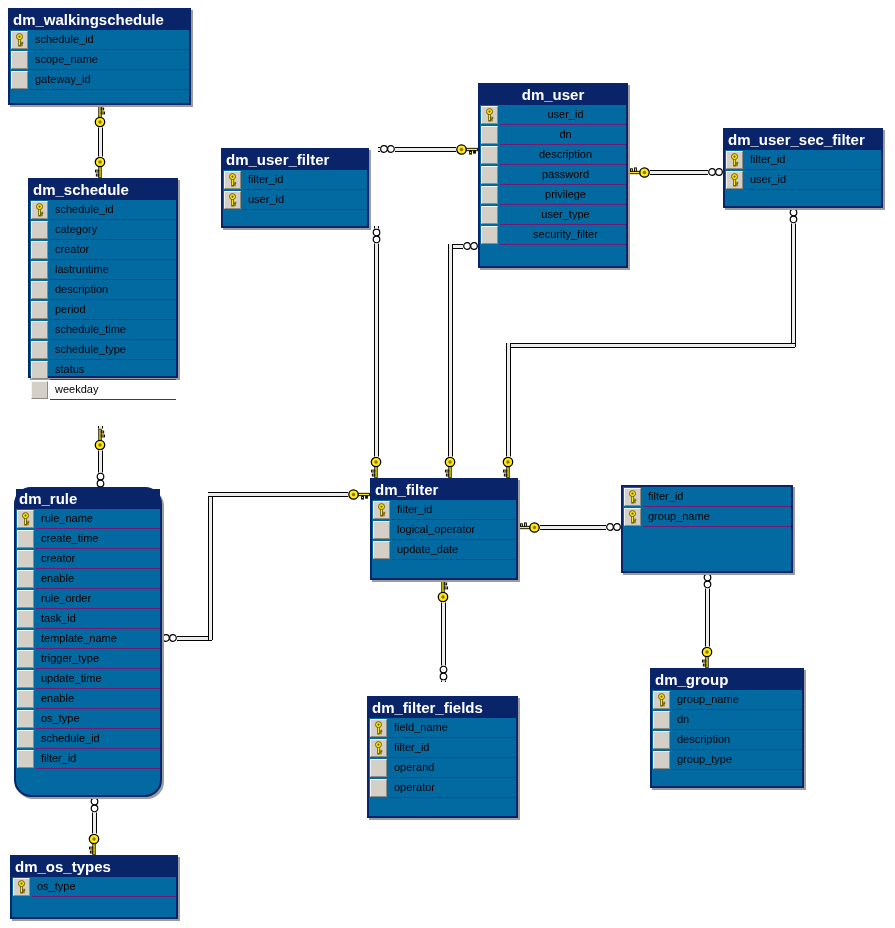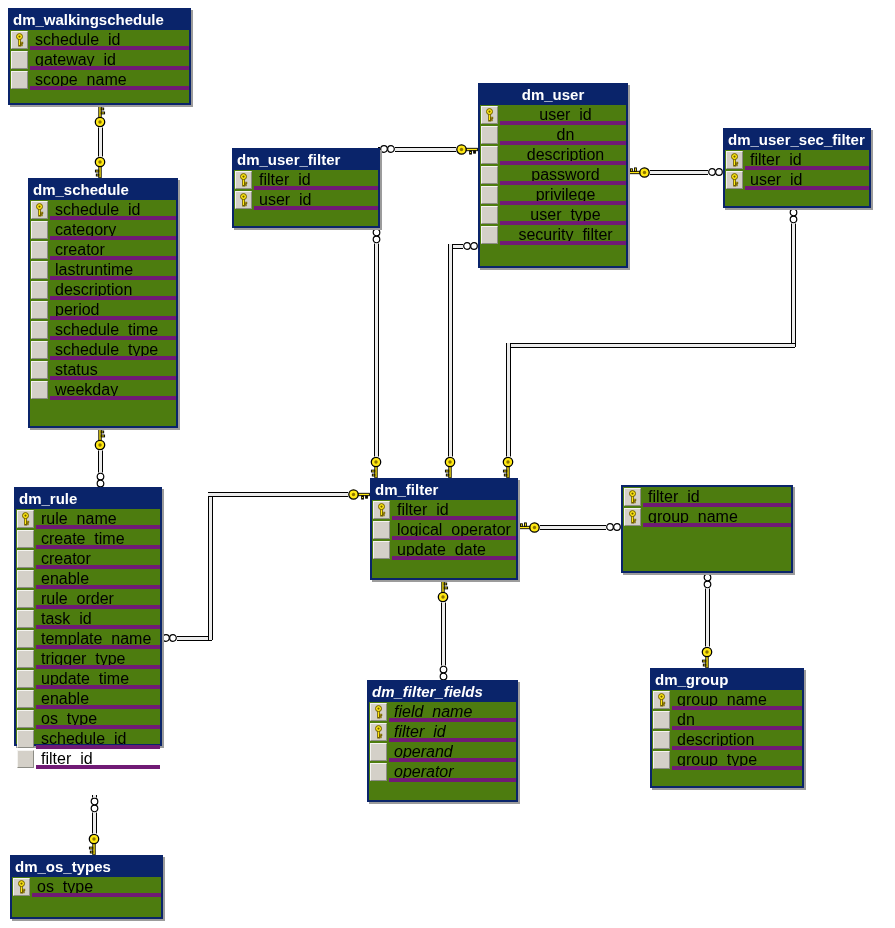--- a/index.html
+++ b/index.html
@@ -5,38 +5,38 @@
   html,body{margin:0;padding:0;background:#fff;}
   #diagram-canvas{
     position:relative;width:895px;height:928px;background:#fff;overflow:hidden;
     font-family:"Liberation Sans","DejaVu Sans",sans-serif;
   }
   .seg{position:absolute;z-index:1;}
   .seg.h{height:5px;background:linear-gradient(to bottom,#000 0,#000 1.4px,#ececec 1.4px,#ececec 3.6px,#000 3.6px,#000 5px);}
   .seg.v{width:5px;background:linear-gradient(to right,#000 0,#000 1.4px,#ececec 1.4px,#ececec 3.6px,#000 3.6px,#000 5px);}
   .glyph{position:absolute;z-index:2;background:#fff;line-height:0;}
   .dtable{
-    position:absolute;z-index:3;background:#4d7c0f;box-sizing:border-box;
+    position:absolute;z-index:3;background:#0369a1;box-sizing:border-box;
     border:2px solid var(--table-border,#0a246a);
     box-shadow:2px 2px 0 #9c9c9c;
   }
   .thead{
     height:20px;background:var(--table-header,#0a246a);color:#fff;font-weight:bold;
     font-size:15px;line-height:20px;padding:0 3px;white-space:nowrap;overflow:hidden;
   }
   .trow{height:20px;display:flex;align-items:stretch;}
   .rowbtn{
     width:17px;height:18px;margin:1px 0 0 1px;box-sizing:border-box;flex:0 0 17px;
     background:var(--row-gray,#d4d0c8);
     border:1px solid #8c8c85;border-top-color:#f4f3f0;border-left-color:#f4f3f0;
     display:flex;align-items:center;justify-content:center;
   }
   .fname{
-    flex:1;margin-left:2px;border-bottom:4px solid #701a75;
-    font-size:16px;line-height:19px;padding-left:5px;color:#000;
+    flex:1;margin-left:2px;border-bottom:1px solid #701a75;
+    font-size:11px;line-height:19px;padding-left:5px;color:#000;
     white-space:nowrap;overflow:hidden;
   }
 </style>
 </head>
 <body>
 
 <div id="diagram-canvas" style="--table-header: #0a246a; --table-border: #0a246a; --row-gray: #d4d0c8;">
     <div class="seg v" style="top: 103px; height: 77px; left: 97.5px;"></div>
     <div class="glyph" style="width: 22px; height: 13px; left: 89px; top: 109.5px; transform: rotate(-90deg);"><svg width="22" height="13" viewBox="0 0 22 13">
         <rect x="9.8" y="5.3" width="11.6" height="2.4" fill="#ffe813" stroke="#000" stroke-width="0.9"></rect>
@@ -198,28 +198,28 @@
             <rect x="5.4" y="9.2" width="2.4" height="1.4" fill="#ffe813" stroke="#6d5c00" stroke-width="0.8"></rect>
             <rect x="5.4" y="11.4" width="1.8" height="1.4" fill="#ffe813" stroke="#6d5c00" stroke-width="0.8"></rect>
             <circle cx="4.5" cy="3.6" r="3" fill="#ffe813" stroke="#6d5c00" stroke-width="1"></circle>
             <circle cx="4.5" cy="3.6" r="1.1" fill="#6d5c00"></circle>
           </svg>
         </div>
         <div class="fname">schedule_id</div>
       </div>
       <div class="trow">
         <div class="rowbtn"></div>
+        <div class="fname">scope_name</div>
+      </div>
+      <div class="trow">
+        <div class="rowbtn"></div>
         <div class="fname">gateway_id</div>
       </div>
-      <div class="trow">
-        <div class="rowbtn"></div>
-        <div class="fname">scope_name</div>
-      </div>
-    </div>
-    <div class="dtable" style="left: 28px; top: 178px; width: 150px; height: 250px;">
+    </div>
+    <div class="dtable" style="left: 28px; top: 178px; width: 150px; height: 200px;">
       <div class="thead">dm_schedule</div>
       <div class="trow">
         <div class="rowbtn">
           <svg width="9" height="14" viewBox="0 0 9 14">
             <rect x="3.6" y="5.5" width="1.8" height="7.6" fill="#ffe813" stroke="#6d5c00" stroke-width="0.8"></rect>
             <rect x="5.4" y="9.2" width="2.4" height="1.4" fill="#ffe813" stroke="#6d5c00" stroke-width="0.8"></rect>
             <rect x="5.4" y="11.4" width="1.8" height="1.4" fill="#ffe813" stroke="#6d5c00" stroke-width="0.8"></rect>
             <circle cx="4.5" cy="3.6" r="3" fill="#ffe813" stroke="#6d5c00" stroke-width="1"></circle>
             <circle cx="4.5" cy="3.6" r="1.1" fill="#6d5c00"></circle>
           </svg>
@@ -256,21 +256,21 @@
       </div>
       <div class="trow">
         <div class="rowbtn"></div>
         <div class="fname">status</div>
       </div>
       <div class="trow">
         <div class="rowbtn"></div>
         <div class="fname">weekday</div>
       </div>
     </div>
-    <div class="dtable" style="left: 14px; top: 487px; width: 148px; height: 259px;">
+    <div class="dtable" style="left: 14px; top: 487px; width: 148px; height: 310px; border-radius: 17px;">
       <div class="thead">dm_rule</div>
       <div class="trow">
         <div class="rowbtn">
           <svg width="9" height="14" viewBox="0 0 9 14">
             <rect x="3.6" y="5.5" width="1.8" height="7.6" fill="#ffe813" stroke="#6d5c00" stroke-width="0.8"></rect>
             <rect x="5.4" y="9.2" width="2.4" height="1.4" fill="#ffe813" stroke="#6d5c00" stroke-width="0.8"></rect>
             <rect x="5.4" y="11.4" width="1.8" height="1.4" fill="#ffe813" stroke="#6d5c00" stroke-width="0.8"></rect>
             <circle cx="4.5" cy="3.6" r="3" fill="#ffe813" stroke="#6d5c00" stroke-width="1"></circle>
             <circle cx="4.5" cy="3.6" r="1.1" fill="#6d5c00"></circle>
           </svg>
@@ -319,36 +319,36 @@
       </div>
       <div class="trow">
         <div class="rowbtn"></div>
         <div class="fname">schedule_id</div>
       </div>
       <div class="trow">
         <div class="rowbtn"></div>
         <div class="fname">filter_id</div>
       </div>
     </div>
-    <div class="dtable" style="left: 10px; top: 855px; width: 153px; height: 64px;">
+    <div class="dtable" style="left: 10px; top: 855px; width: 168px; height: 64px;">
       <div class="thead">dm_os_types</div>
       <div class="trow">
         <div class="rowbtn">
           <svg width="9" height="14" viewBox="0 0 9 14">
             <rect x="3.6" y="5.5" width="1.8" height="7.6" fill="#ffe813" stroke="#6d5c00" stroke-width="0.8"></rect>
             <rect x="5.4" y="9.2" width="2.4" height="1.4" fill="#ffe813" stroke="#6d5c00" stroke-width="0.8"></rect>
             <rect x="5.4" y="11.4" width="1.8" height="1.4" fill="#ffe813" stroke="#6d5c00" stroke-width="0.8"></rect>
             <circle cx="4.5" cy="3.6" r="3" fill="#ffe813" stroke="#6d5c00" stroke-width="1"></circle>
             <circle cx="4.5" cy="3.6" r="1.1" fill="#6d5c00"></circle>
           </svg>
         </div>
         <div class="fname">os_type</div>
       </div>
     </div>
-    <div class="dtable" style="left: 232px; top: 148px; width: 148px; height: 80px;">
+    <div class="dtable" style="left: 221px; top: 148px; width: 148px; height: 80px;">
       <div class="thead">dm_user_filter</div>
       <div class="trow">
         <div class="rowbtn">
           <svg width="9" height="14" viewBox="0 0 9 14">
             <rect x="3.6" y="5.5" width="1.8" height="7.6" fill="#ffe813" stroke="#6d5c00" stroke-width="0.8"></rect>
             <rect x="5.4" y="9.2" width="2.4" height="1.4" fill="#ffe813" stroke="#6d5c00" stroke-width="0.8"></rect>
             <rect x="5.4" y="11.4" width="1.8" height="1.4" fill="#ffe813" stroke="#6d5c00" stroke-width="0.8"></rect>
             <circle cx="4.5" cy="3.6" r="3" fill="#ffe813" stroke="#6d5c00" stroke-width="1"></circle>
             <circle cx="4.5" cy="3.6" r="1.1" fill="#6d5c00"></circle>
           </svg>
@@ -400,21 +400,21 @@
       </div>
       <div class="trow">
         <div class="rowbtn"></div>
         <div class="fname">user_type</div>
       </div>
       <div class="trow">
         <div class="rowbtn"></div>
         <div class="fname">security_filter</div>
       </div>
     </div>
-    <div class="dtable" style="left: 723px; top: 128px; width: 148px; height: 80px;">
+    <div class="dtable" style="left: 723px; top: 128px; width: 160px; height: 80px;">
       <div class="thead">dm_user_sec_filter</div>
       <div class="trow">
         <div class="rowbtn">
           <svg width="9" height="14" viewBox="0 0 9 14">
             <rect x="3.6" y="5.5" width="1.8" height="7.6" fill="#ffe813" stroke="#6d5c00" stroke-width="0.8"></rect>
             <rect x="5.4" y="9.2" width="2.4" height="1.4" fill="#ffe813" stroke="#6d5c00" stroke-width="0.8"></rect>
             <rect x="5.4" y="11.4" width="1.8" height="1.4" fill="#ffe813" stroke="#6d5c00" stroke-width="0.8"></rect>
             <circle cx="4.5" cy="3.6" r="3" fill="#ffe813" stroke="#6d5c00" stroke-width="1"></circle>
             <circle cx="4.5" cy="3.6" r="1.1" fill="#6d5c00"></circle>
           </svg>
@@ -476,21 +476,21 @@
             <rect x="3.6" y="5.5" width="1.8" height="7.6" fill="#ffe813" stroke="#6d5c00" stroke-width="0.8"></rect>
             <rect x="5.4" y="9.2" width="2.4" height="1.4" fill="#ffe813" stroke="#6d5c00" stroke-width="0.8"></rect>
             <rect x="5.4" y="11.4" width="1.8" height="1.4" fill="#ffe813" stroke="#6d5c00" stroke-width="0.8"></rect>
             <circle cx="4.5" cy="3.6" r="3" fill="#ffe813" stroke="#6d5c00" stroke-width="1"></circle>
             <circle cx="4.5" cy="3.6" r="1.1" fill="#6d5c00"></circle>
           </svg>
         </div>
         <div class="fname">group_name</div>
       </div>
     </div>
-    <div class="dtable" style="left: 367px; top: 680px; width: 151px; height: 122px; font-style: italic;">
+    <div class="dtable" style="left: 367px; top: 696px; width: 151px; height: 122px;">
       <div class="thead">dm_filter_fields</div>
       <div class="trow">
         <div class="rowbtn">
           <svg width="9" height="14" viewBox="0 0 9 14">
             <rect x="3.6" y="5.5" width="1.8" height="7.6" fill="#ffe813" stroke="#6d5c00" stroke-width="0.8"></rect>
             <rect x="5.4" y="9.2" width="2.4" height="1.4" fill="#ffe813" stroke="#6d5c00" stroke-width="0.8"></rect>
             <rect x="5.4" y="11.4" width="1.8" height="1.4" fill="#ffe813" stroke="#6d5c00" stroke-width="0.8"></rect>
             <circle cx="4.5" cy="3.6" r="3" fill="#ffe813" stroke="#6d5c00" stroke-width="1"></circle>
             <circle cx="4.5" cy="3.6" r="1.1" fill="#6d5c00"></circle>
           </svg>

